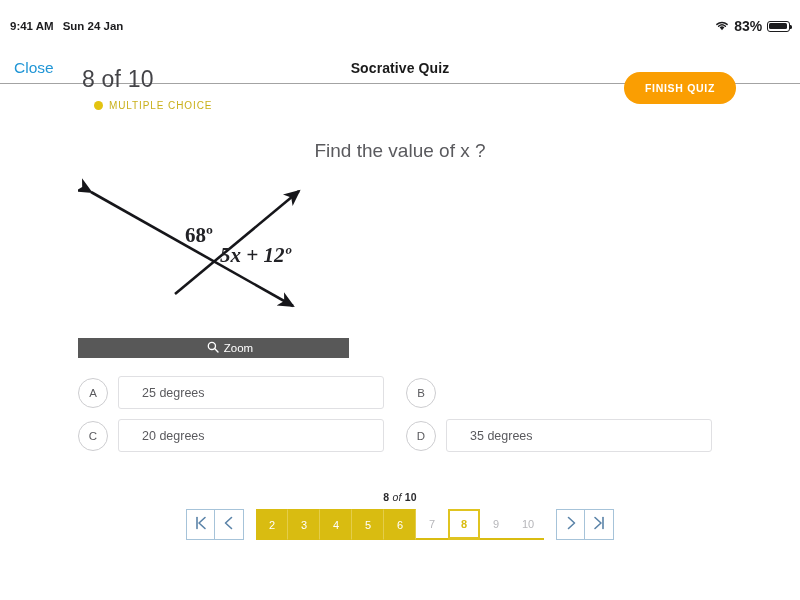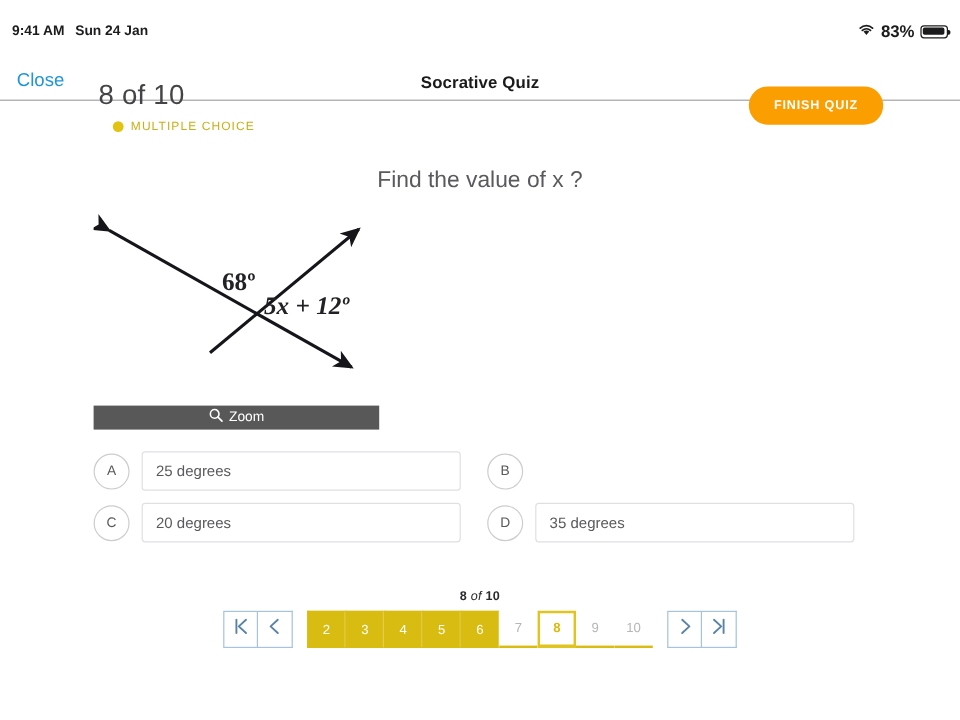--- a/index.html
+++ b/index.html
@@ -187,20 +187,21 @@
     left: 78px;
     top: 338px;
     width: 238px;
     height: 20px;
     background: #585858;
     display: flex;
     align-items: center;
     justify-content: center;
     gap: 5px;
     cursor: pointer;
+    padding-left: 33px;
   }
   .zoom-bar-label {
     color: #ffffff;
     font-size: 11.5px;
   }
 
   
   .choices {
     position: absolute;
     left: 78px;
@@ -231,21 +232,21 @@
     background: #ffffff;
     box-sizing: border-box;
   }
   .choice-box {
     flex: 1 1 auto;
     height: 33px;
     border: 1px solid #e0e0e3;
     border-radius: 3px;
     display: flex;
     align-items: center;
-    padding-left: 11px;
+    padding-left: 23px;
     font-size: 12.5px;
     color: #5a5a5e;
     background: #ffffff;
     box-sizing: border-box;
   }
 
   
   .pager-wrap {
     position: absolute;
     left: 0;

